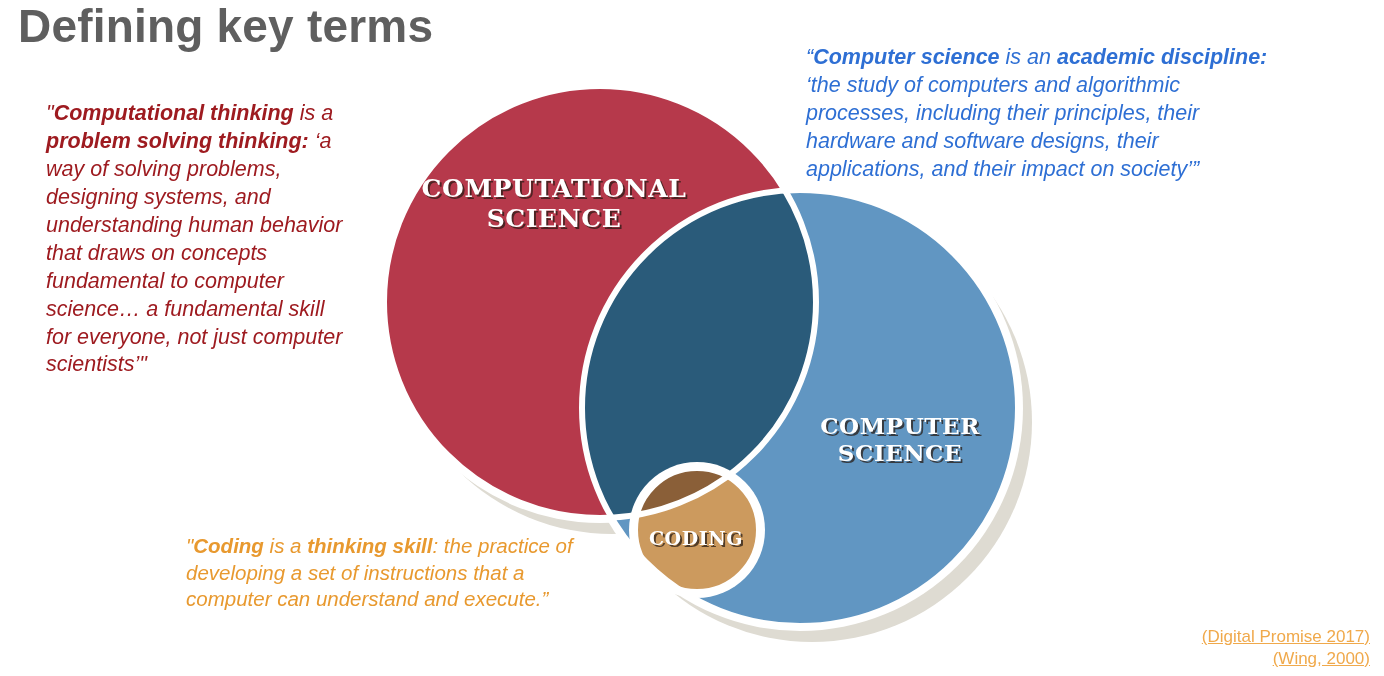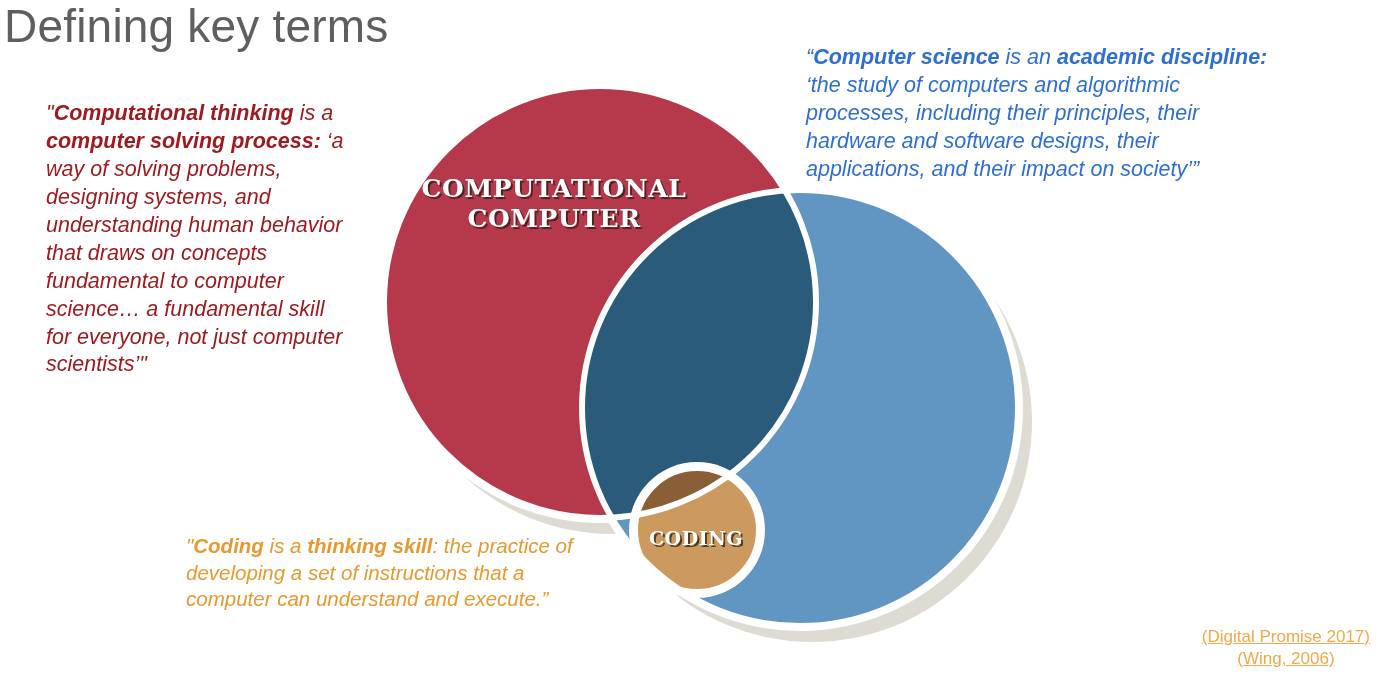--- a/index.html
+++ b/index.html
@@ -7,22 +7,22 @@
     width:1384px;height:676px;
     background:#ffffff;
     font-family:"Liberation Sans", sans-serif;
     overflow:hidden;
     position:relative;
   }
   #stage{position:absolute;inset:0;width:1384px;height:676px;}
 
   
   .page-title{
-    position:absolute;left:4px;top:0px;
-    font-size:46px;font-weight:400;color:#5f5f5f;
+    position:absolute;left:18px;top:0px;
+    font-size:46px;font-weight:700;color:#5f5f5f;
     letter-spacing:.2px;line-height:1.15;
     white-space:nowrap;
   }
 
   
   #venn{position:absolute;left:0;top:0;width:1384px;height:676px;}
 
   
   .venn-label{
     position:absolute;
@@ -59,21 +59,21 @@
   }
   #quote-cod{
     left:186px;top:533px;width:420px;
     font-size:20.5px;color:#E8992F;
     text-align:left;
   }
 
   
   #citations{
     position:absolute;right:14px;bottom:6px;
-    text-align:center;
+    text-align:right;
     font-size:17px;
     line-height:1.30;
     color:#F0A94B;
   }
   #citations a{
     color:#F0A94B;
     text-decoration:underline;
     display:block;
     cursor:pointer;
   }
@@ -136,33 +136,35 @@
 
     <g clip-path="url(#clipCod)">
       <circle cx="600" cy="302" r="216" fill="none" stroke="#ffffff" stroke-width="6"></circle>
       <circle cx="800" cy="408" r="218" fill="none" stroke="#ffffff" stroke-width="6"></circle>
     </g>
 
     <circle cx="697" cy="530" r="62" fill="none" stroke="#ffffff" stroke-width="6"></circle>
   </svg>
 
   <div class="venn-label" id="label-ct">COMPUTATIONAL
-COMPUTER</div>
+SCIENCE</div>
+  <div class="venn-label" id="label-cs">COMPUTER
+SCIENCE</div>
   <div class="venn-label" id="label-cod">CODING</div>
 
   <div class="quote" id="quote-ct">
-    <span>"</span><b>Computational thinking</b><span> is a </span><b>computer solving process:</b><span>  ‘a way of solving problems, designing systems, and understanding human behavior that draws on concepts fundamental to computer science… a fundamental skill for everyone, not just computer scientists’"</span>
+    <span>"</span><b>Computational thinking</b><span> is a </span><b>problem solving thinking:</b><span>  ‘a way of solving problems, designing systems, and understanding human behavior that draws on concepts fundamental to computer science… a fundamental skill for everyone, not just computer scientists’"</span>
   </div>
 
   <div class="quote" id="quote-cs">
     <span>“</span><b>Computer science</b><span> is an </span><b>academic discipline:</b><span>  ‘the study of computers and algorithmic processes, including their principles, their hardware and software designs, their applications, and their impact on society’”</span>
   </div>
 
   <div class="quote" id="quote-cod">
     <span>"</span><b>Coding</b><span> is a </span><b>thinking skill</b><span>:  the practice of developing a set of instructions that a computer can understand and execute.”</span>
   </div>
 
   <div id="citations">
     <a>(Digital Promise 2017)</a>
-    <a>(Wing, 2006)</a>
+    <a>(Wing, 2000)</a>
   </div>
 
 </div>
 
 </body></html>

